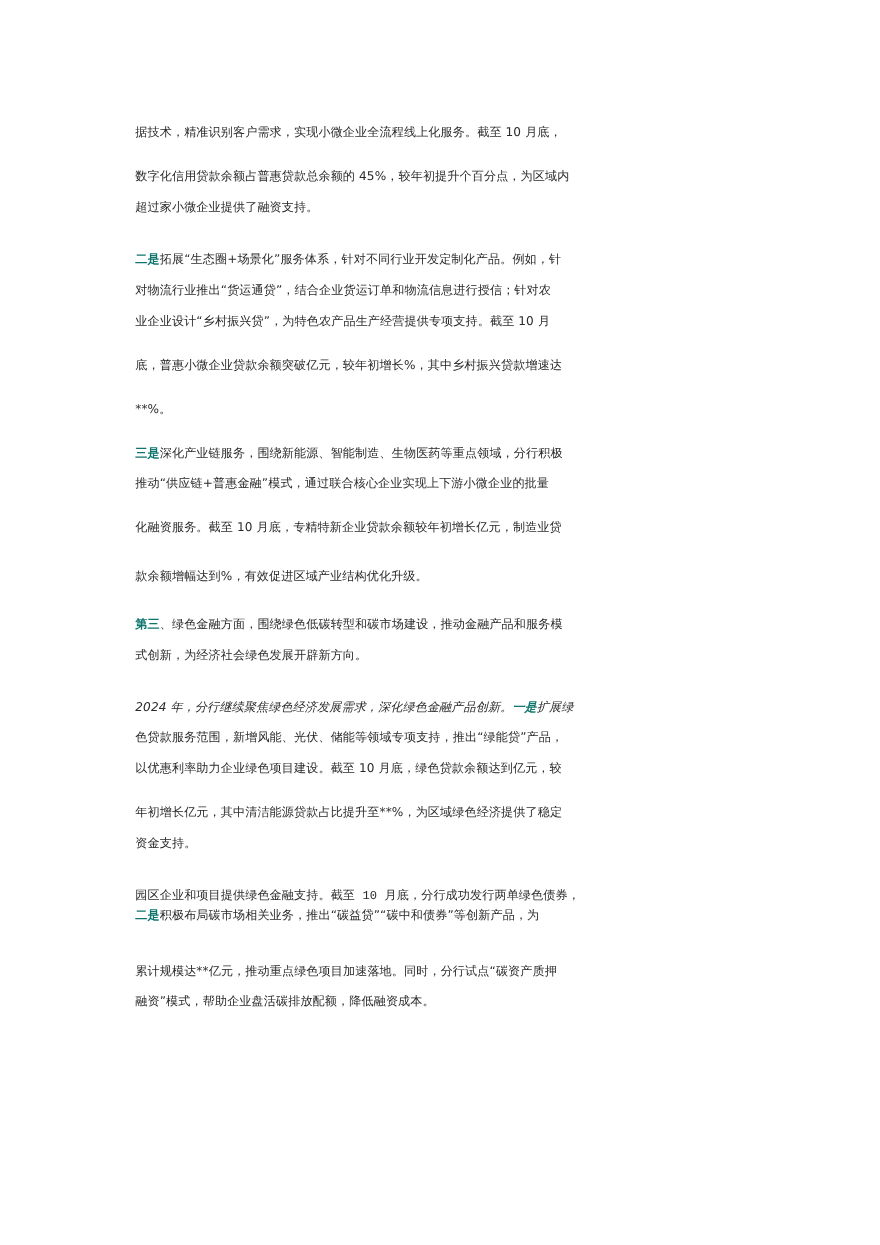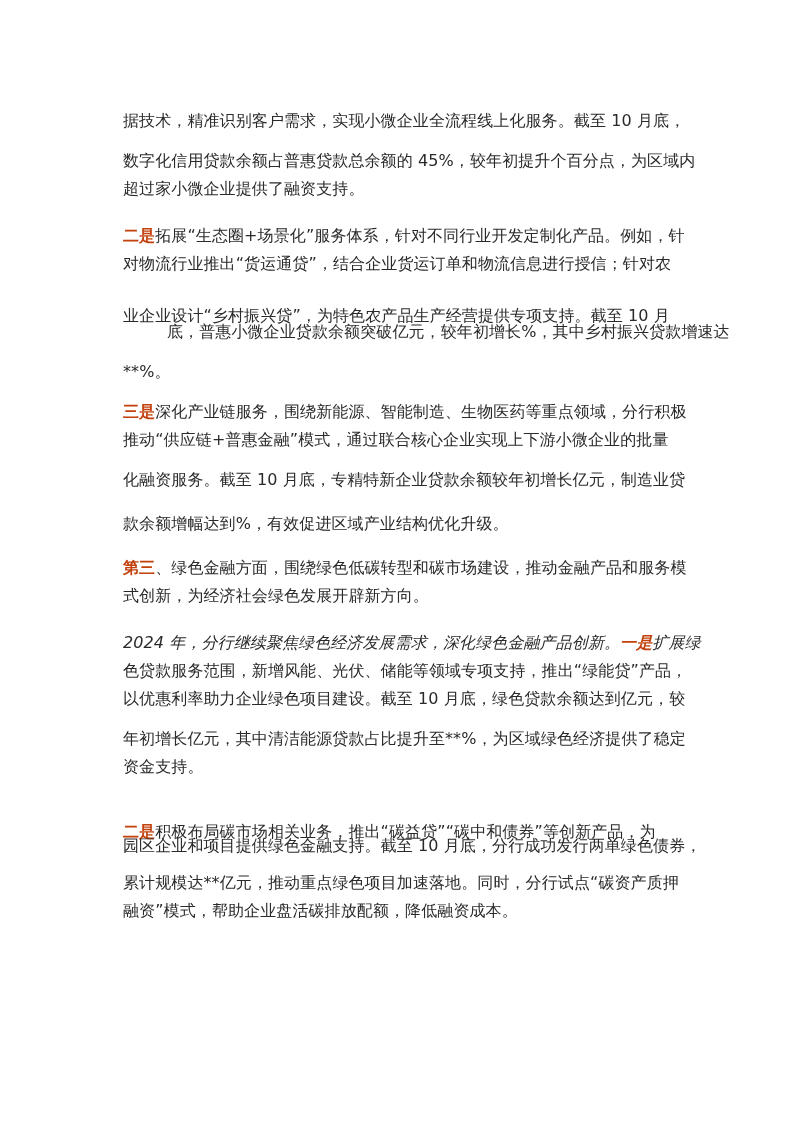--- a/index.html
+++ b/index.html
@@ -1,40 +1,40 @@
 <!DOCTYPE html>
 <html><head>
 <meta charset="utf-8">
 <style>
   html, body { margin:0; padding:0; background:#ffffff; }
   body { width:800px; height:1132px; position:relative; overflow:hidden;
          font-family:"DejaVu Sans","Liberation Sans",sans-serif; color:#2a2a2a; }
-  .line { position:absolute; left:123px; font-size:16px; line-height:22px; white-space:nowrap; letter-spacing:0.1px; }
-  .line b { font-weight:bold; color:#c2410c; }
+  .line { position:absolute; left:123px; font-size:11px; line-height:22px; white-space:nowrap; letter-spacing:0.1px; }
+  .line b { font-weight:bold; color:#0f766e; }
 </style>
 </head>
 <body>
 
 <div id="page">
     <div class="line" style="top: 110px;"><span>据技术，精准识别客户需求，实现小微企业全流程线上化服务。截至 10 月底，</span></div>
     <div class="line" style="top: 150px;"><span>数字化信用贷款余额占普惠贷款总余额的 45%，较年初提升个百分点，为区域内</span></div>
     <div class="line" style="top: 178px;"><span>超过家小微企业提供了融资支持。</span></div>
     <div class="line" style="top: 225px;"><b>二是</b><span>拓展“生态圈+场景化”服务体系，针对不同行业开发定制化产品。例如，针</span></div>
     <div class="line" style="top: 253px;"><span>对物流行业推出“货运通贷”，结合企业货运订单和物流信息进行授信；针对农</span></div>
-    <div class="line" style="top: 281px; margin-top: 24px;"><span>业企业设计“乡村振兴贷”，为特色农产品生产经营提供专项支持。截至 10 月</span></div>
-    <div class="line" style="top: 321px; margin-left: 44px;"><span>底，普惠小微企业贷款余额突破亿元，较年初增长%，其中乡村振兴贷款增速达</span></div>
+    <div class="line" style="top: 281px;"><span>业企业设计“乡村振兴贷”，为特色农产品生产经营提供专项支持。截至 10 月</span></div>
+    <div class="line" style="top: 321px;"><span>底，普惠小微企业贷款余额突破亿元，较年初增长%，其中乡村振兴贷款增速达</span></div>
     <div class="line" style="top: 361px;"><span>**%。</span></div>
     <div class="line" style="top: 401px;"><b>三是</b><span>深化产业链服务，围绕新能源、智能制造、生物医药等重点领域，分行积极</span></div>
     <div class="line" style="top: 429px;"><span>推动“供应链+普惠金融”模式，通过联合核心企业实现上下游小微企业的批量</span></div>
     <div class="line" style="top: 469px;"><span>化融资服务。截至 10 月底，专精特新企业贷款余额较年初增长亿元，制造业贷</span></div>
     <div class="line" style="top: 479px; margin-top: 34px;"><span>款余额增幅达到%，有效促进区域产业结构优化升级。</span></div>
     <div class="line" style="top: 557px;"><b>第三</b><span>、绿色金融方面，围绕绿色低碳转型和碳市场建设，推动金融产品和服务模</span></div>
     <div class="line" style="top: 585px;"><span>式创新，为经济社会绿色发展开辟新方向。</span></div>
     <div class="line" style="top: 632px; font-style: italic;"><span>2024 年，分行继续聚焦绿色经济发展需求，深化绿色金融产品创新。</span><b>一是</b><span>扩展绿</span></div>
     <div class="line" style="top: 660px;"><span>色贷款服务范围，新增风能、光伏、储能等领域专项支持，推出“绿能贷”产品，</span></div>
     <div class="line" style="top: 688px; text-align: center;"><span>以优惠利率助力企业绿色项目建设。截至 10 月底，绿色贷款余额达到亿元，较</span></div>
     <div class="line" style="top: 728px;"><span>年初增长亿元，其中清洁能源贷款占比提升至**%，为区域绿色经济提供了稳定</span></div>
     <div class="line" style="top: 756px;"><span>资金支持。</span></div>
     <div class="line" style="top: 804px; margin-top: 17px;"><b>二是</b><span>积极布局碳市场相关业务，推出“碳益贷”“碳中和债券”等创新产品，为</span></div>
-    <div class="line" style="top: 835px;"><span>园区企业和项目提供绿色金融支持。截至 10 月底，分行成功发行两单绿色债券，</span></div>
+    <div class="line" style="top: 804px; font-family: Liberation Mono, monospace;"><span>园区企业和项目提供绿色金融支持。截至 10 月底，分行成功发行两单绿色债券，</span></div>
     <div class="line" style="top: 872px;"><span>累计规模达**亿元，推动重点绿色项目加速落地。同时，分行试点“碳资产质押</span></div>
     <div class="line" style="top: 900px;"><span>融资”模式，帮助企业盘活碳排放配额，降低融资成本。</span></div>
   </div>
 
 </body></html>

